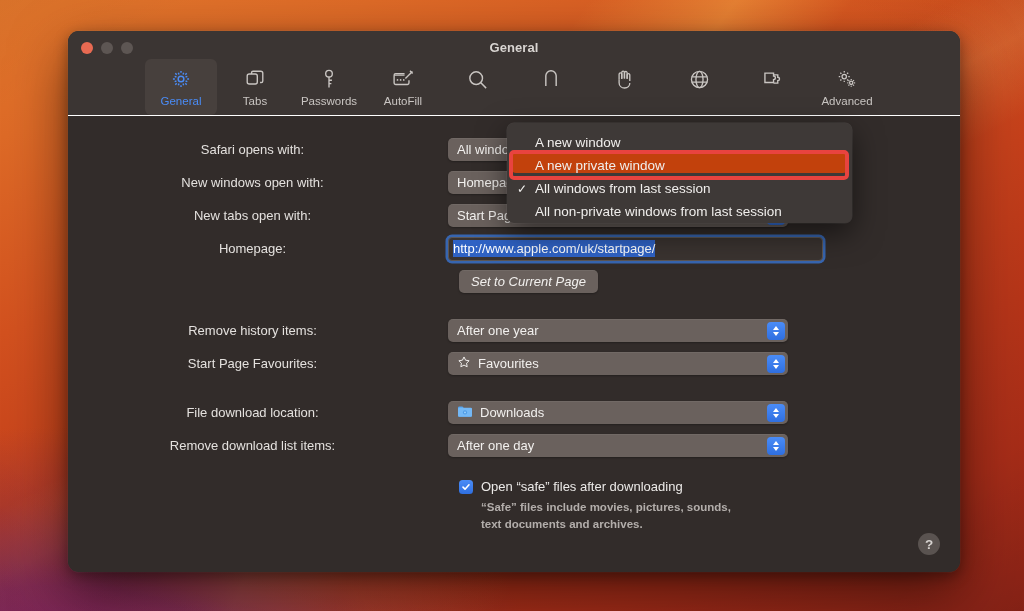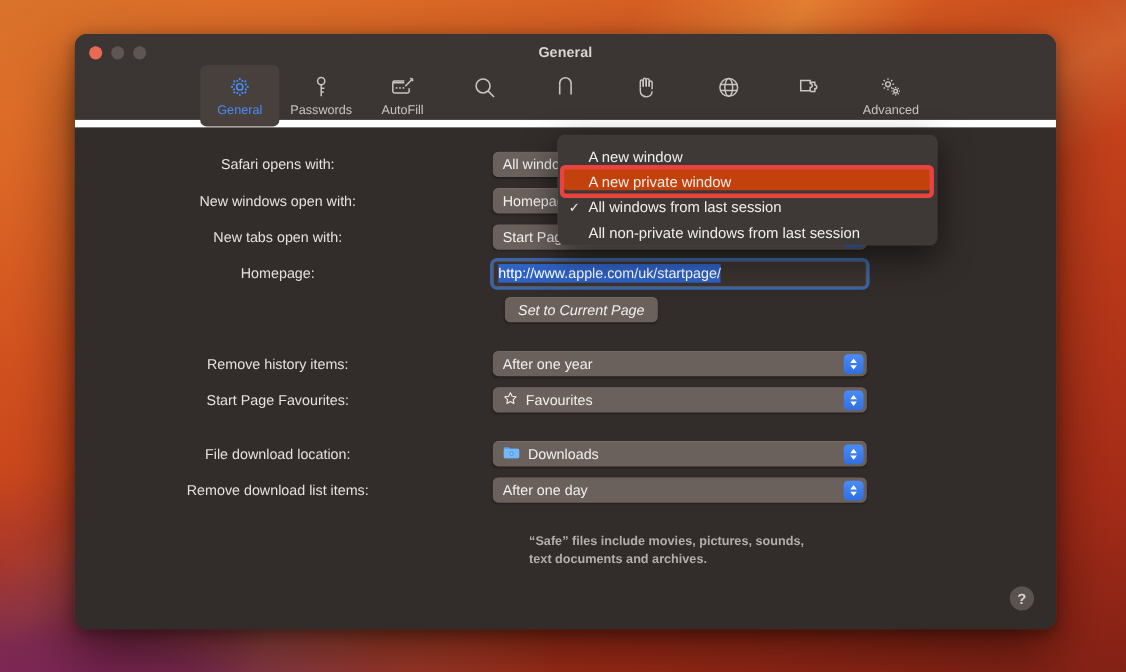--- a/index.html
+++ b/index.html
@@ -88,21 +88,21 @@
       0 0 0 0.5px rgba(255,255,255,0.10);
     overflow: hidden;
     color: #e8e6e4;
   }
 
   
   .titlebar {
     position: relative;
     height: 85px;
     background: #3b3533;
-    border-bottom: 7px solid #ffffff;
+    border-bottom: 1px solid #ffffff;
   }
   .traffic {
     position: absolute;
     left: 13px; top: 11px;
     display: flex; gap: 8px;
   }
   .tl {
     width: 12px; height: 12px;
     border-radius: 50%;
     background: #5d5653;
@@ -207,21 +207,21 @@
   .stepper .chev {
     width: 0; height: 0;
     border-left: 3.5px solid transparent;
     border-right: 3.5px solid transparent;
   }
   .stepper .up { border-bottom: 4px solid #fff; }
   .stepper .dn { border-top: 4px solid #fff; }
 
   
   .textfield {
-    width: 340px;
+    width: 375px;
     height: 24px;
     border-radius: 4px;
     background: #3a3330;
     border: 1px solid #5d5653;
     box-shadow: 0 0 0 2.5px rgba(58,120,220,0.75);
     display: flex;
     align-items: center;
     padding: 0 4px;
     overflow: hidden;
     cursor: text;
@@ -373,20 +373,29 @@
           <span class="tb-icon">
             <svg width="22" height="22" viewBox="0 0 24 24" fill="none" stroke="#4a8cf7" stroke-width="1.6">
               <circle cx="12" cy="12" r="3.1"></circle>
               <path d="M12 3.2v2.1M12 18.7v2.1M20.8 12h-2.1M5.3 12H3.2M18.2 5.8l-1.5 1.5M7.3 16.7l-1.5 1.5M18.2 18.2l-1.5-1.5M7.3 7.3L5.8 5.8"></path>
               <path d="M14.9 5.1l-.7 1.9M9.1 18.9l.7-1.9M18.9 9.1l-1.9.7M5.1 14.9l1.9-.7M18.9 14.9l-1.9-.7M5.1 9.1l1.9.7M14.9 18.9l-.7-1.9M9.1 5.1l.7 1.9"></path>
             </svg>
           </span>
           <span class="tb-label">General</span>
         </div>
 
+        <div class="tb-item">
+          <span class="tb-icon">
+            <svg width="22" height="22" viewBox="0 0 24 24" fill="none" stroke="#c9c5c2" stroke-width="1.5">
+              <rect x="3.5" y="6.5" width="11" height="11" rx="2.2"></rect>
+              <path d="M8.2 6.5V5.2A1.7 1.7 0 0 1 9.9 3.5h8.4a2.2 2.2 0 0 1 2.2 2.2v8.4a1.7 1.7 0 0 1-1.7 1.7h-1.3"></path>
+            </svg>
+          </span>
+          <span class="tb-label">Tabs</span>
+        </div>
 
         <div class="tb-item">
           <span class="tb-icon">
             <svg width="20" height="22" viewBox="0 0 20 24" fill="none" stroke="#c9c5c2" stroke-width="1.5">
               <circle cx="10" cy="6.2" r="3.6"></circle>
               <path d="M10 9.8v11.4"></path>
               <path d="M10 13.4h3.2M10 17h2.6"></path>
             </svg>
           </span>
           <span class="tb-label">Passwords</span>
@@ -592,20 +601,28 @@
           <span class="stepper">
             <span class="chev up"></span>
               <span class="chev dn"></span>
           </span>
         </div>
       </div>
 
       <div class="check-row">
         <div class="spacer"></div>
         <div class="check-body">
+          <div class="check-line">
+            <span class="checkbox">
+              <svg width="10" height="10" viewBox="0 0 12 12" fill="none" stroke="#ffffff" stroke-width="1.9" stroke-linecap="round" stroke-linejoin="round">
+                <path d="M2.4 6.2 4.8 8.6 9.6 3.4"></path>
+              </svg>
+            </span>
+            <span class="check-label">Open “safe” files after downloading</span>
+          </div>
           <div class="check-help">
             <div>“Safe” files include movies, pictures, sounds,</div>
             <div>text documents and archives.</div>
           </div>
         </div>
       </div>
 
       <div class="help-btn">?</div>
     </div>
 

